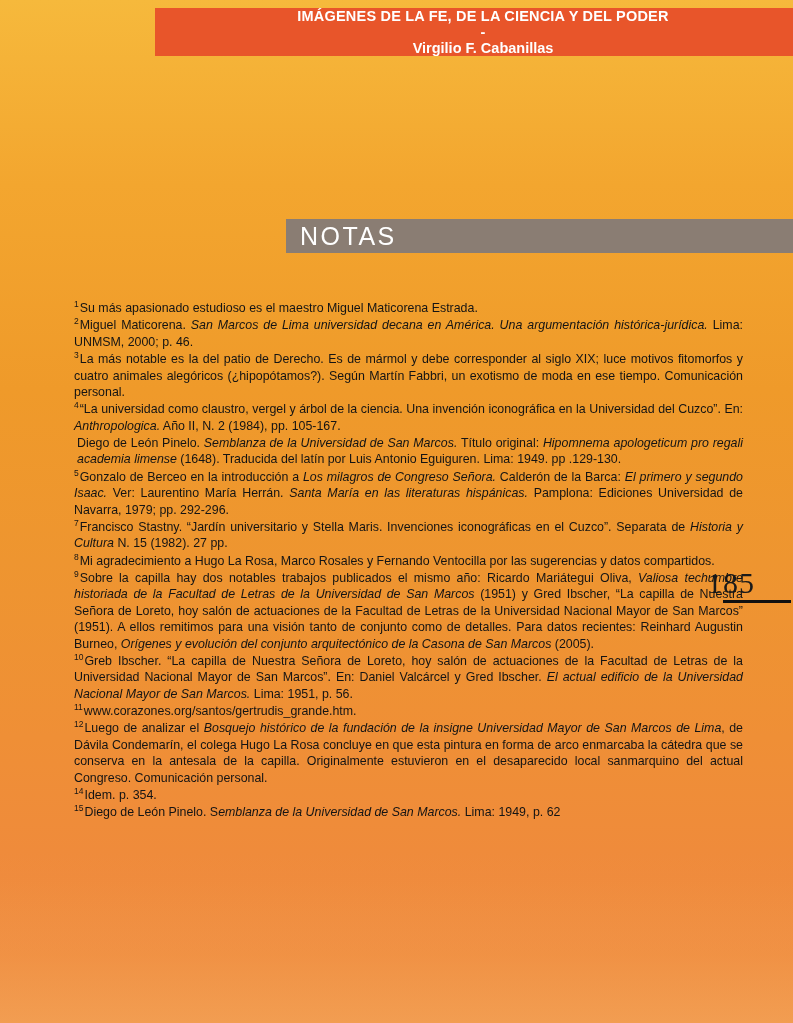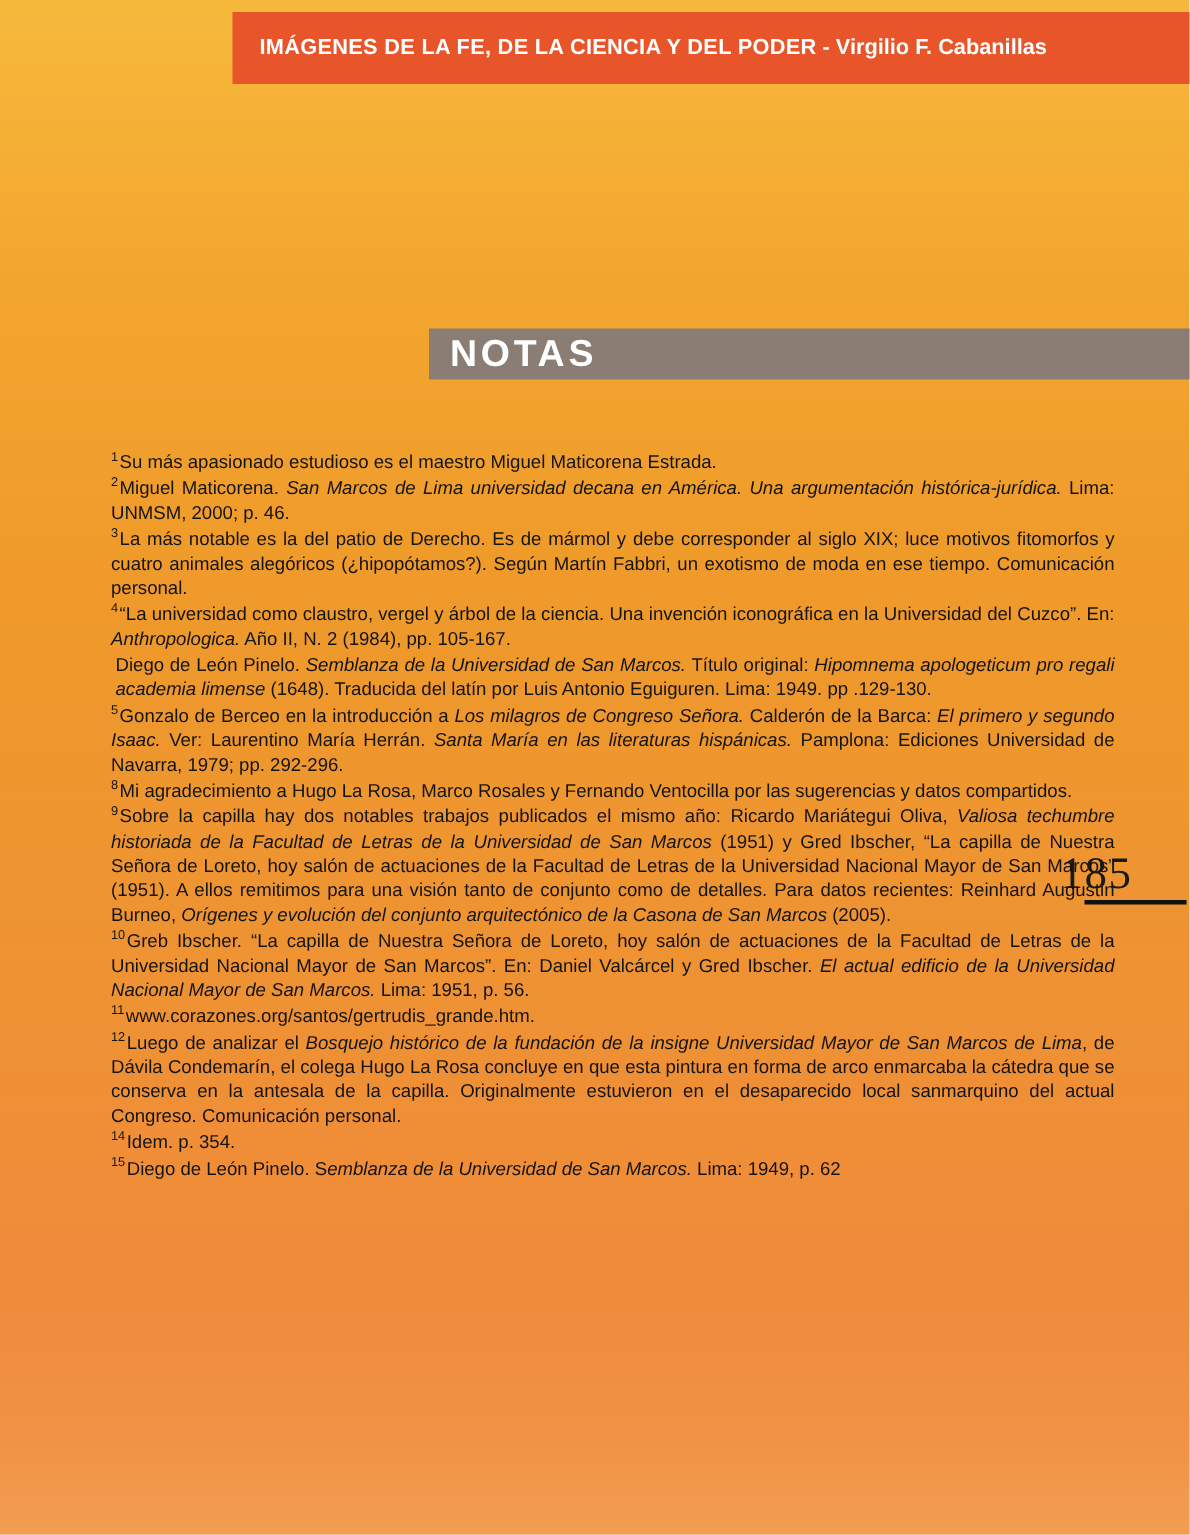--- a/index.html
+++ b/index.html
@@ -20,20 +20,21 @@
     position: absolute;
     left: 155px;
     top: 8px;
     right: 0;
     height: 48px;
     background: #e8552a;
     display: flex;
     align-items: center;
     padding-left: 18px;
     box-sizing: border-box;
+    flex-direction: column;
   }
   .header-title {
     color: #ffffff;
     font-size: 14.5px;
     font-weight: bold;
     letter-spacing: 0.2px;
     white-space: nowrap;
   }
   .header-sep {
     color: #ffffff;
@@ -58,21 +59,21 @@
     background: #8a7d73;
     display: flex;
     align-items: center;
     justify-content: flex-start;
     padding-left: 14px;
     box-sizing: border-box;
   }
   .notas-bar .notas-text {
     color: #ffffff;
     font-size: 25px;
-    font-weight: bold;
+    font-weight: normal;
     letter-spacing: 2.5px;
   }
 
   
   .page-number-wrap {
     position: absolute;
     right: 2px;
     top: 568px;
     text-align: right;
     width: 120px;
@@ -151,20 +152,21 @@
   <div class="page-number-rule"></div>
 </div>
 
 <div class="notes">
     <p class="note"><sup>1</sup><span>Su más apasionado estudioso es el maestro Miguel Maticorena Estrada.</span></p>
     <p class="note"><sup>2</sup><span>Miguel Maticorena. <i>San Marcos de Lima universidad decana en América. Una argumentación histórica-jurídica.</i> Lima: UNMSM, 2000; p. 46.</span></p>
     <p class="note"><sup>3</sup><span>La más notable es la del patio de Derecho. Es de mármol y debe corresponder al siglo XIX; luce motivos fitomorfos y cuatro animales alegóricos (¿hipopótamos?). Según Martín Fabbri, un exotismo de moda en ese tiempo. Comunicación personal.</span></p>
     <p class="note"><sup>4</sup><span>“La universidad como claustro, vergel y árbol de la ciencia. Una invención iconográfica en la Universidad del Cuzco”. En: <i>Anthropologica.</i> Año II, N. 2 (1984), pp. 105-167.</span></p>
     <p class="note nomarker"><span>Diego de León Pinelo. <i>Semblanza de la Universidad de San Marcos.</i> Título original: <i>Hipomnema apologeticum pro regali academia limense</i> (1648). Traducida del latín por Luis Antonio Eguiguren. Lima: 1949. pp .129-130.</span></p>
     <p class="note"><sup>5</sup><span>Gonzalo de Berceo en la introducción a <i>Los milagros de Congreso Señora.</i> Calderón de la Barca: <i>El primero y segundo Isaac.</i> Ver: Laurentino María Herrán. <i>Santa María en las literaturas hispánicas.</i> Pamplona: Ediciones Universidad de Navarra, 1979; pp. 292-296.</span></p>
+    <p class="note"><sup>7</sup><span>Francisco Stastny. “Jardín universitario y Stella Maris. Invenciones iconográficas en el Cuzco”. Separata de <i>Historia y Cultura</i> N. 15 (1982). 27 pp.</span></p>
     <p class="note"><sup>8</sup><span>Mi agradecimiento a Hugo La Rosa, Marco Rosales y Fernando Ventocilla por las sugerencias y datos compartidos.</span></p>
     <p class="note"><sup>9</sup><span>Sobre la capilla hay dos notables trabajos publicados el mismo año: Ricardo Mariátegui Oliva, <i>Valiosa techumbre historiada de la Facultad de Letras de la Universidad de San Marcos</i> (1951) y Gred Ibscher, “La capilla de Nuestra Señora de Loreto, hoy salón de actuaciones de la Facultad de Letras de la Universidad Nacional Mayor de San Marcos” (1951). A ellos remitimos para una visión tanto de conjunto como de detalles. Para datos recientes: Reinhard Augustin Burneo, <i>Orígenes y evolución del conjunto arquitectónico de la Casona de San Marcos</i> (2005).</span></p>
     <p class="note"><sup>10</sup><span>Greb Ibscher. “La capilla de Nuestra Señora  de Loreto, hoy salón de actuaciones de la Facultad de Letras de la Universidad Nacional Mayor de San Marcos”. En: Daniel Valcárcel y Gred Ibscher. <i>El actual edificio de la Universidad Nacional Mayor de San Marcos.</i> Lima: 1951, p. 56.</span></p>
     <p class="note"><sup>11</sup><span>www.corazones.org/santos/gertrudis_grande.htm.</span></p>
     <p class="note"><sup>12</sup><span>Luego de analizar el <i>Bosquejo histórico de la fundación de la insigne Universidad Mayor de San Marcos de Lima</i>, de Dávila Condemarín, el colega Hugo La Rosa concluye en que esta pintura en forma de arco enmarcaba la cátedra que se conserva en la antesala de la capilla. Originalmente estuvieron en el desaparecido local sanmarquino del actual Congreso. Comunicación personal.</span></p>
     <p class="note"><sup>14</sup><span>Idem. p. 354.</span></p>
     <p class="note"><sup>15</sup><span>Diego de León Pinelo. S<i>emblanza de la Universidad  de San  Marcos.</i> Lima: 1949, p. 62</span></p>
   </div>
 
 <div class="bottom-glow"></div>

